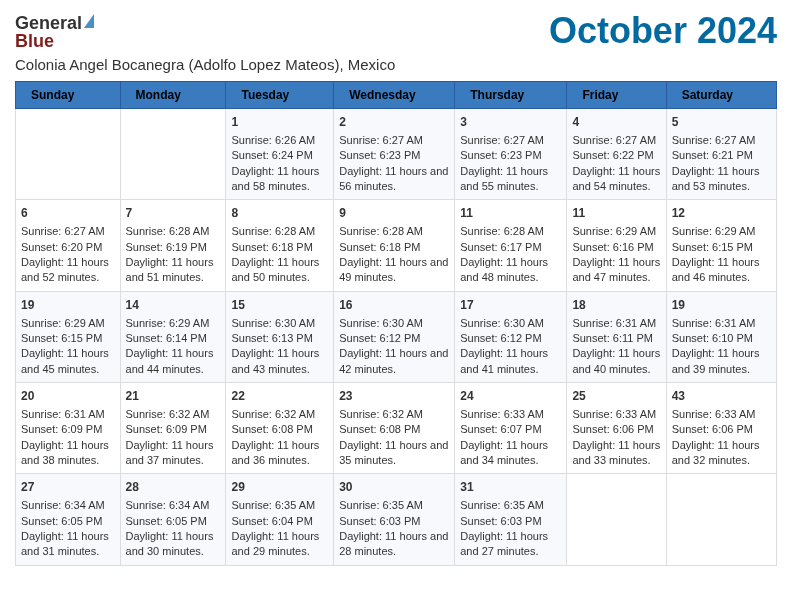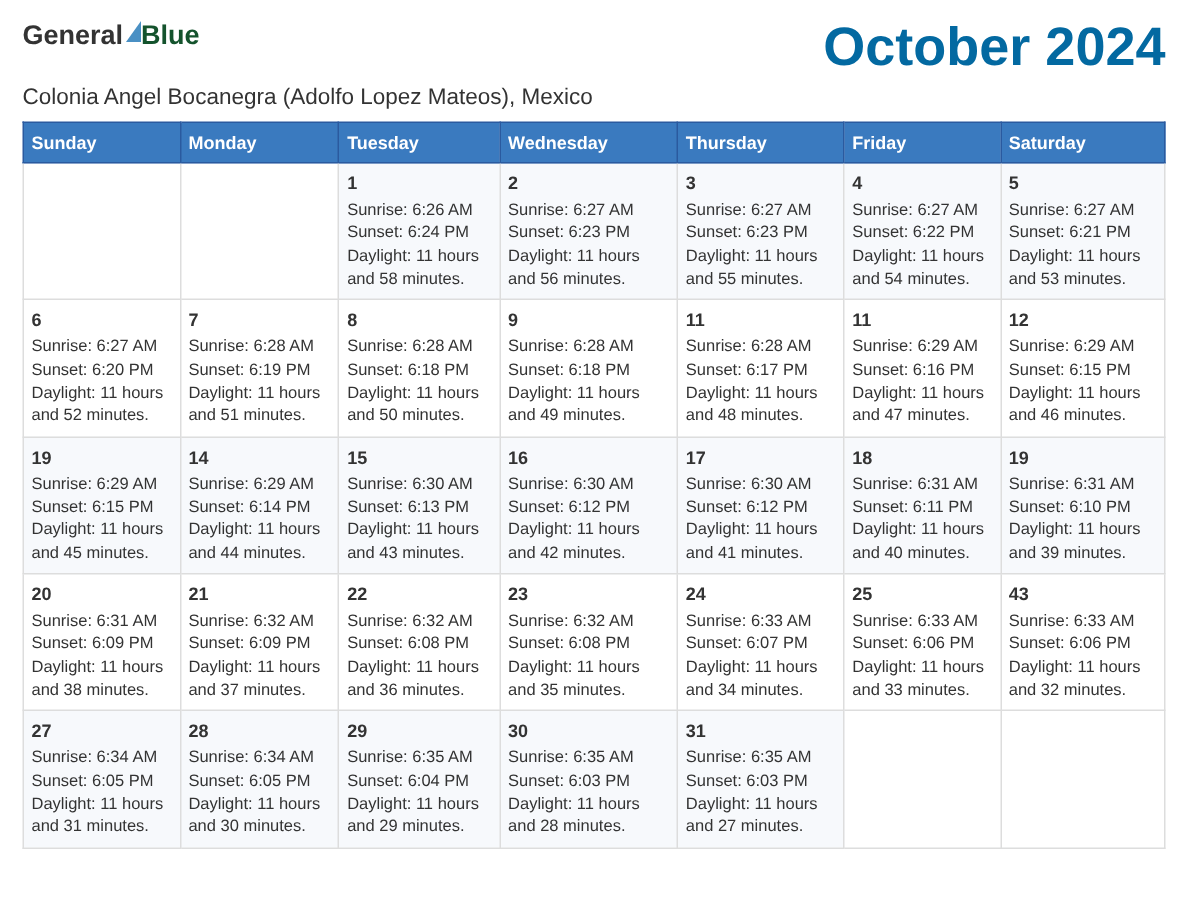--- a/index.html
+++ b/index.html
@@ -11,34 +11,34 @@
       padding: 10px 15px 15px;
     }
     .header-area {
       display: flex;
       align-items: flex-start;
       justify-content: space-between;
       margin-bottom: 4px;
     }
     .logo {
       display: flex;
-      flex-direction: row;
+      flex-direction: column;
       align-items: flex-start;
       padding-top: 4px;
     }
     .logo-general {
       font-size: 18px;
       font-weight: bold;
       color: #333;
       line-height: 1;
     }
     .logo-blue {
       font-size: 18px;
       font-weight: bold;
-      color: #14532d;
+      color: #7f1d1d;
       line-height: 1;
     }
     .logo-triangle {
       display: inline-block;
       width: 0;
       height: 0;
       border-left: 10px solid transparent;
       border-bottom: 14px solid #4a90c4;
       margin-left: 2px;
       vertical-align: middle;
@@ -57,23 +57,23 @@
       margin-bottom: 8px;
       font-weight: 500;
     }
     table {
       width: 100%;
       border-collapse: collapse;
       font-size: 11px;
     }
     thead th {
       background-color: #3a7abf;
-      color: #ffffff;
+      color: #000000;
       text-align: left;
-      padding: 6px 5px;
+      padding: 6px 15px;
       font-size: 12px;
       font-weight: bold;
       border: 1px solid #2a5a9f;
     }
     tbody tr {
       border-bottom: 1px solid #ccc;
     }
     tbody td {
       vertical-align: top;
       padding: 5px 5px;

